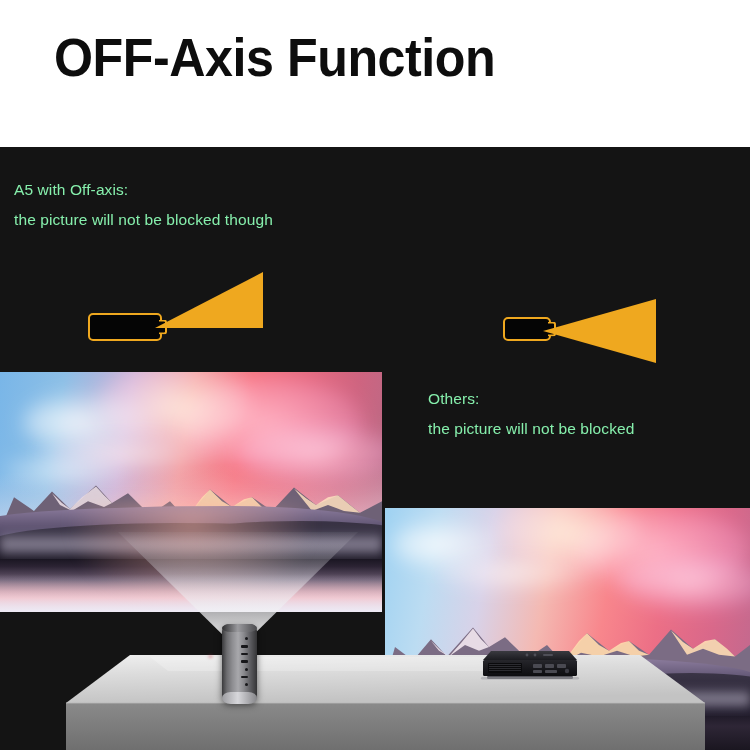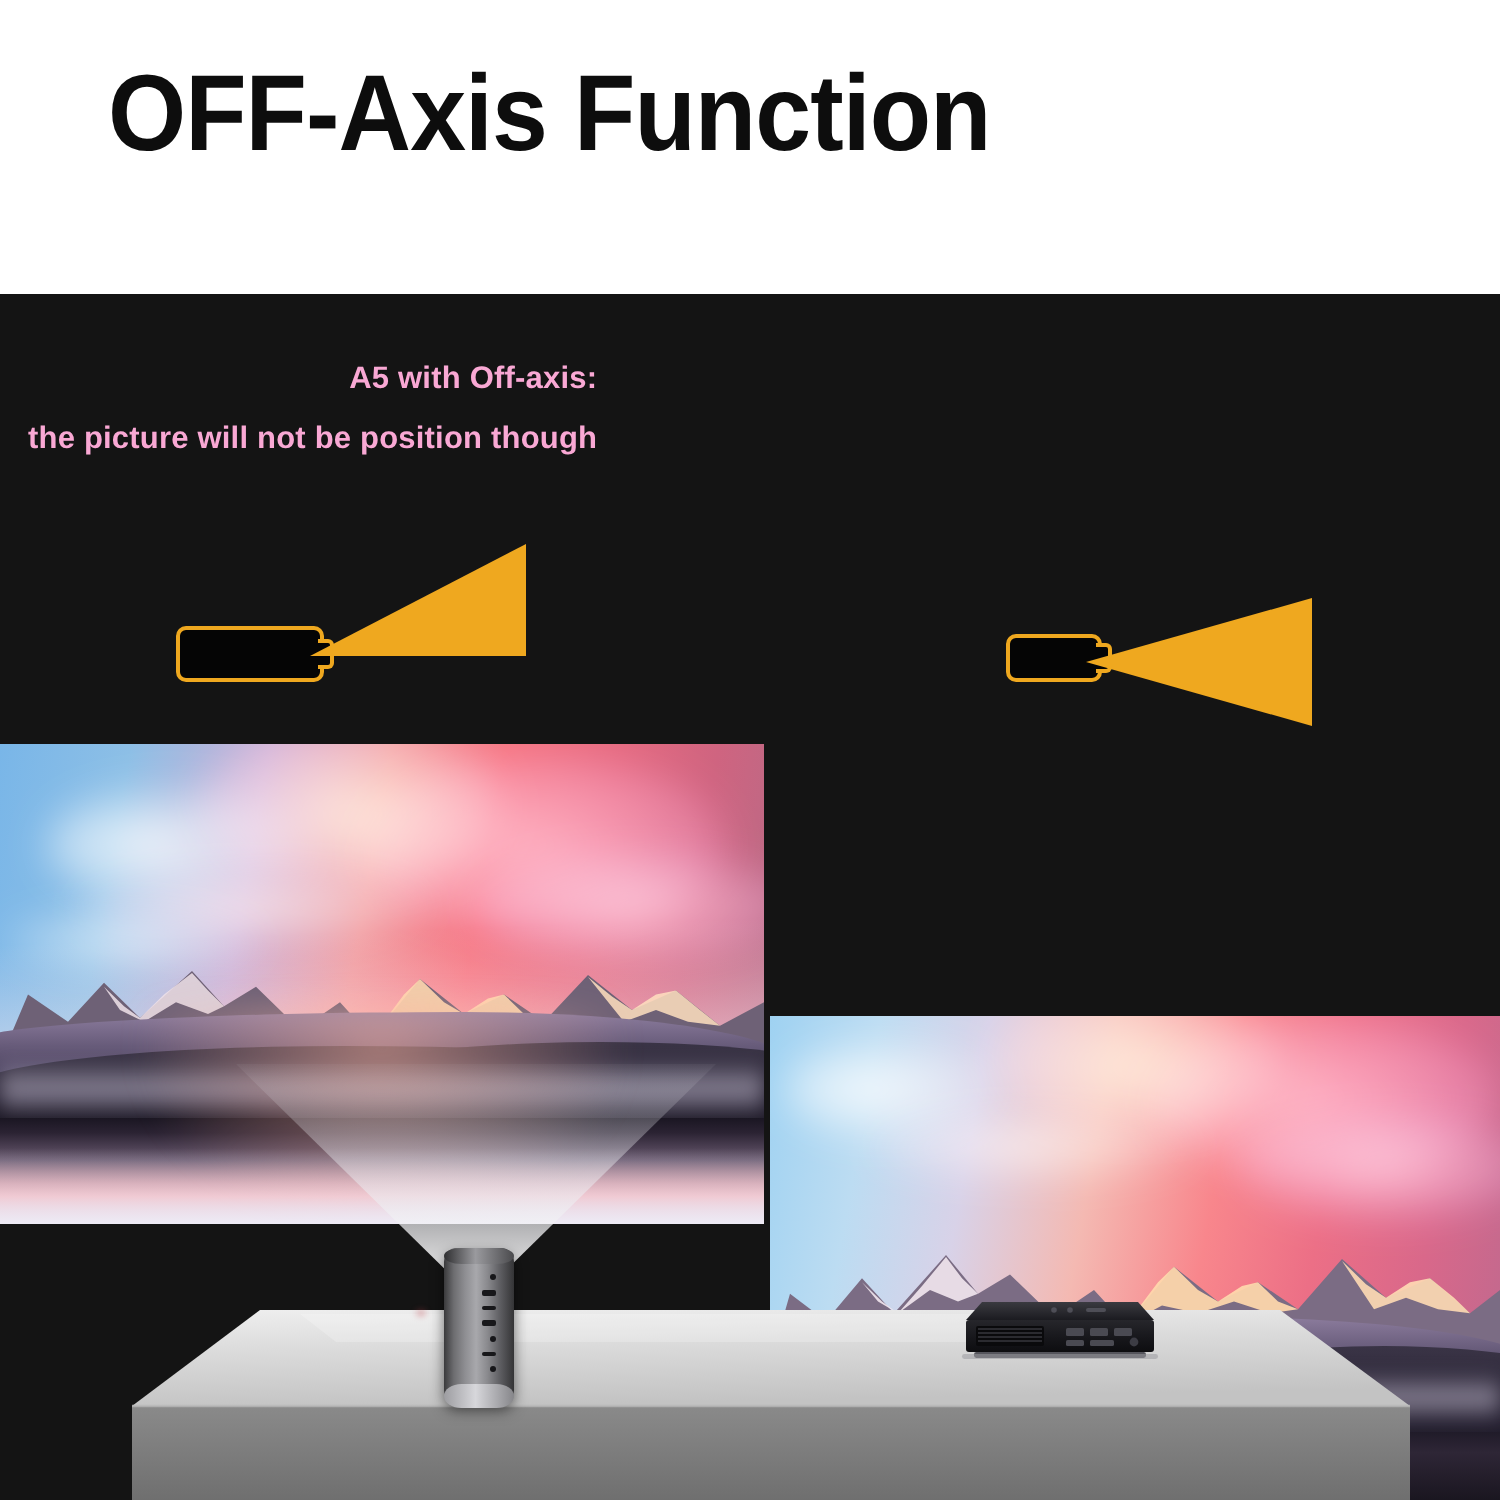--- a/index.html
+++ b/index.html
@@ -43,27 +43,26 @@
     position: absolute;
     left: 0; top: 147px;
     width: 750px; height: 603px;
     background: #141414;
     overflow: hidden;
   }
 
   
   .caption {
     position: absolute;
-    color: #f9a8d4;
+    color: #86efac;
     font-size: 15.5px;
-    font-weight: 700;
+    font-weight: 400;
     line-height: 30px;
     white-space: nowrap;
     letter-spacing: 0.1px;
-    text-align: right;
   }
   .caption-left { left: 14px; top: 28px; }
   .caption-right { left: 428px; top: 237px; }
   .caption .line { display: block; }
   .caption .line.head { font-size: 15.5px; }
 
   
   .icon-group { position: absolute; }
 
   .proj-chip {
@@ -251,23 +250,27 @@
 <div id="root">
 
   <div class="header">
     <div class="page-title">OFF-Axis Function</div>
   </div>
 
   <div class="stage">
 
     <div class="caption caption-left">
       <span class="line head">A5 with Off-axis:</span>
-      <span class="line">the picture will not be position though</span>
-    </div>
-
+      <span class="line">the picture will not be blocked though</span>
+    </div>
+
+    <div class="caption caption-right">
+      <span class="line head">Others:</span>
+      <span class="line">the picture will not be blocked</span>
+    </div>
 
     <div class="icon-group">
       <div class="proj-chip" style="left:88px; top:166px; width:74px; height:28px;"></div>
       <div class="beam-offaxis">
         <svg width="110" height="62" viewBox="0 0 110 62" aria-hidden="true">
           <polygon points="0,56 108,0 108,56" fill="#efa81f"></polygon>
         </svg>
       </div>
     </div>
 

